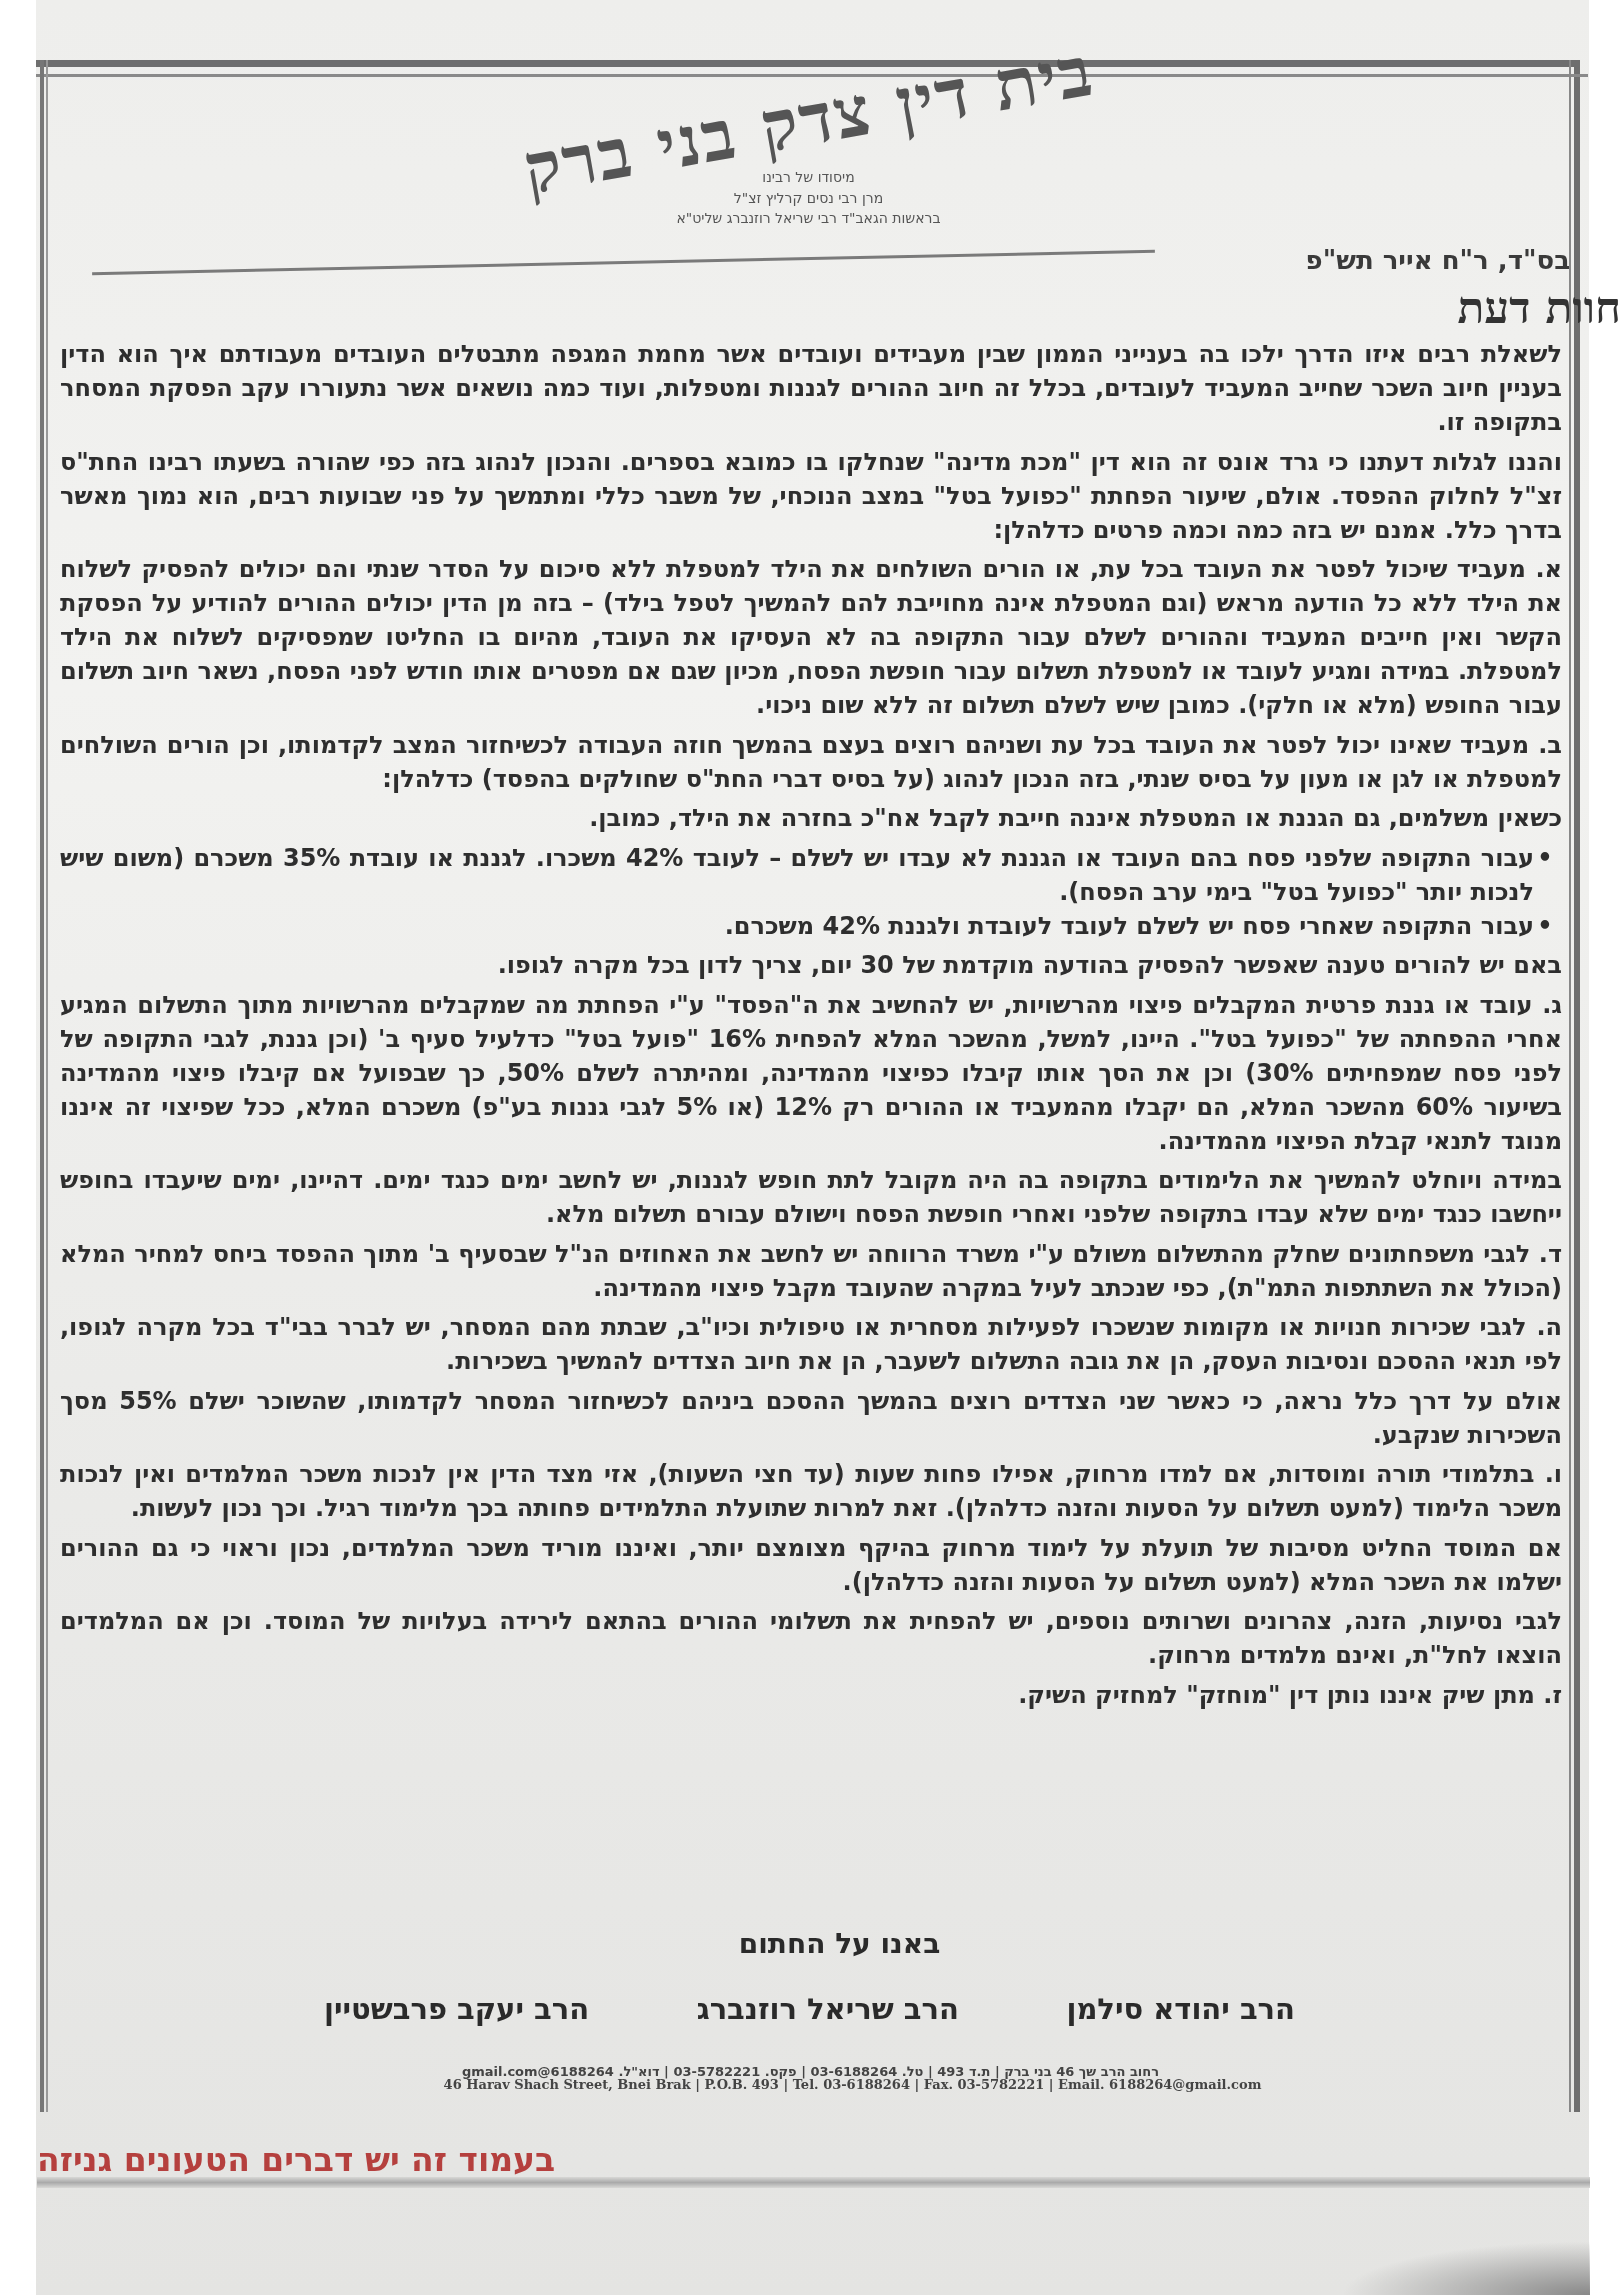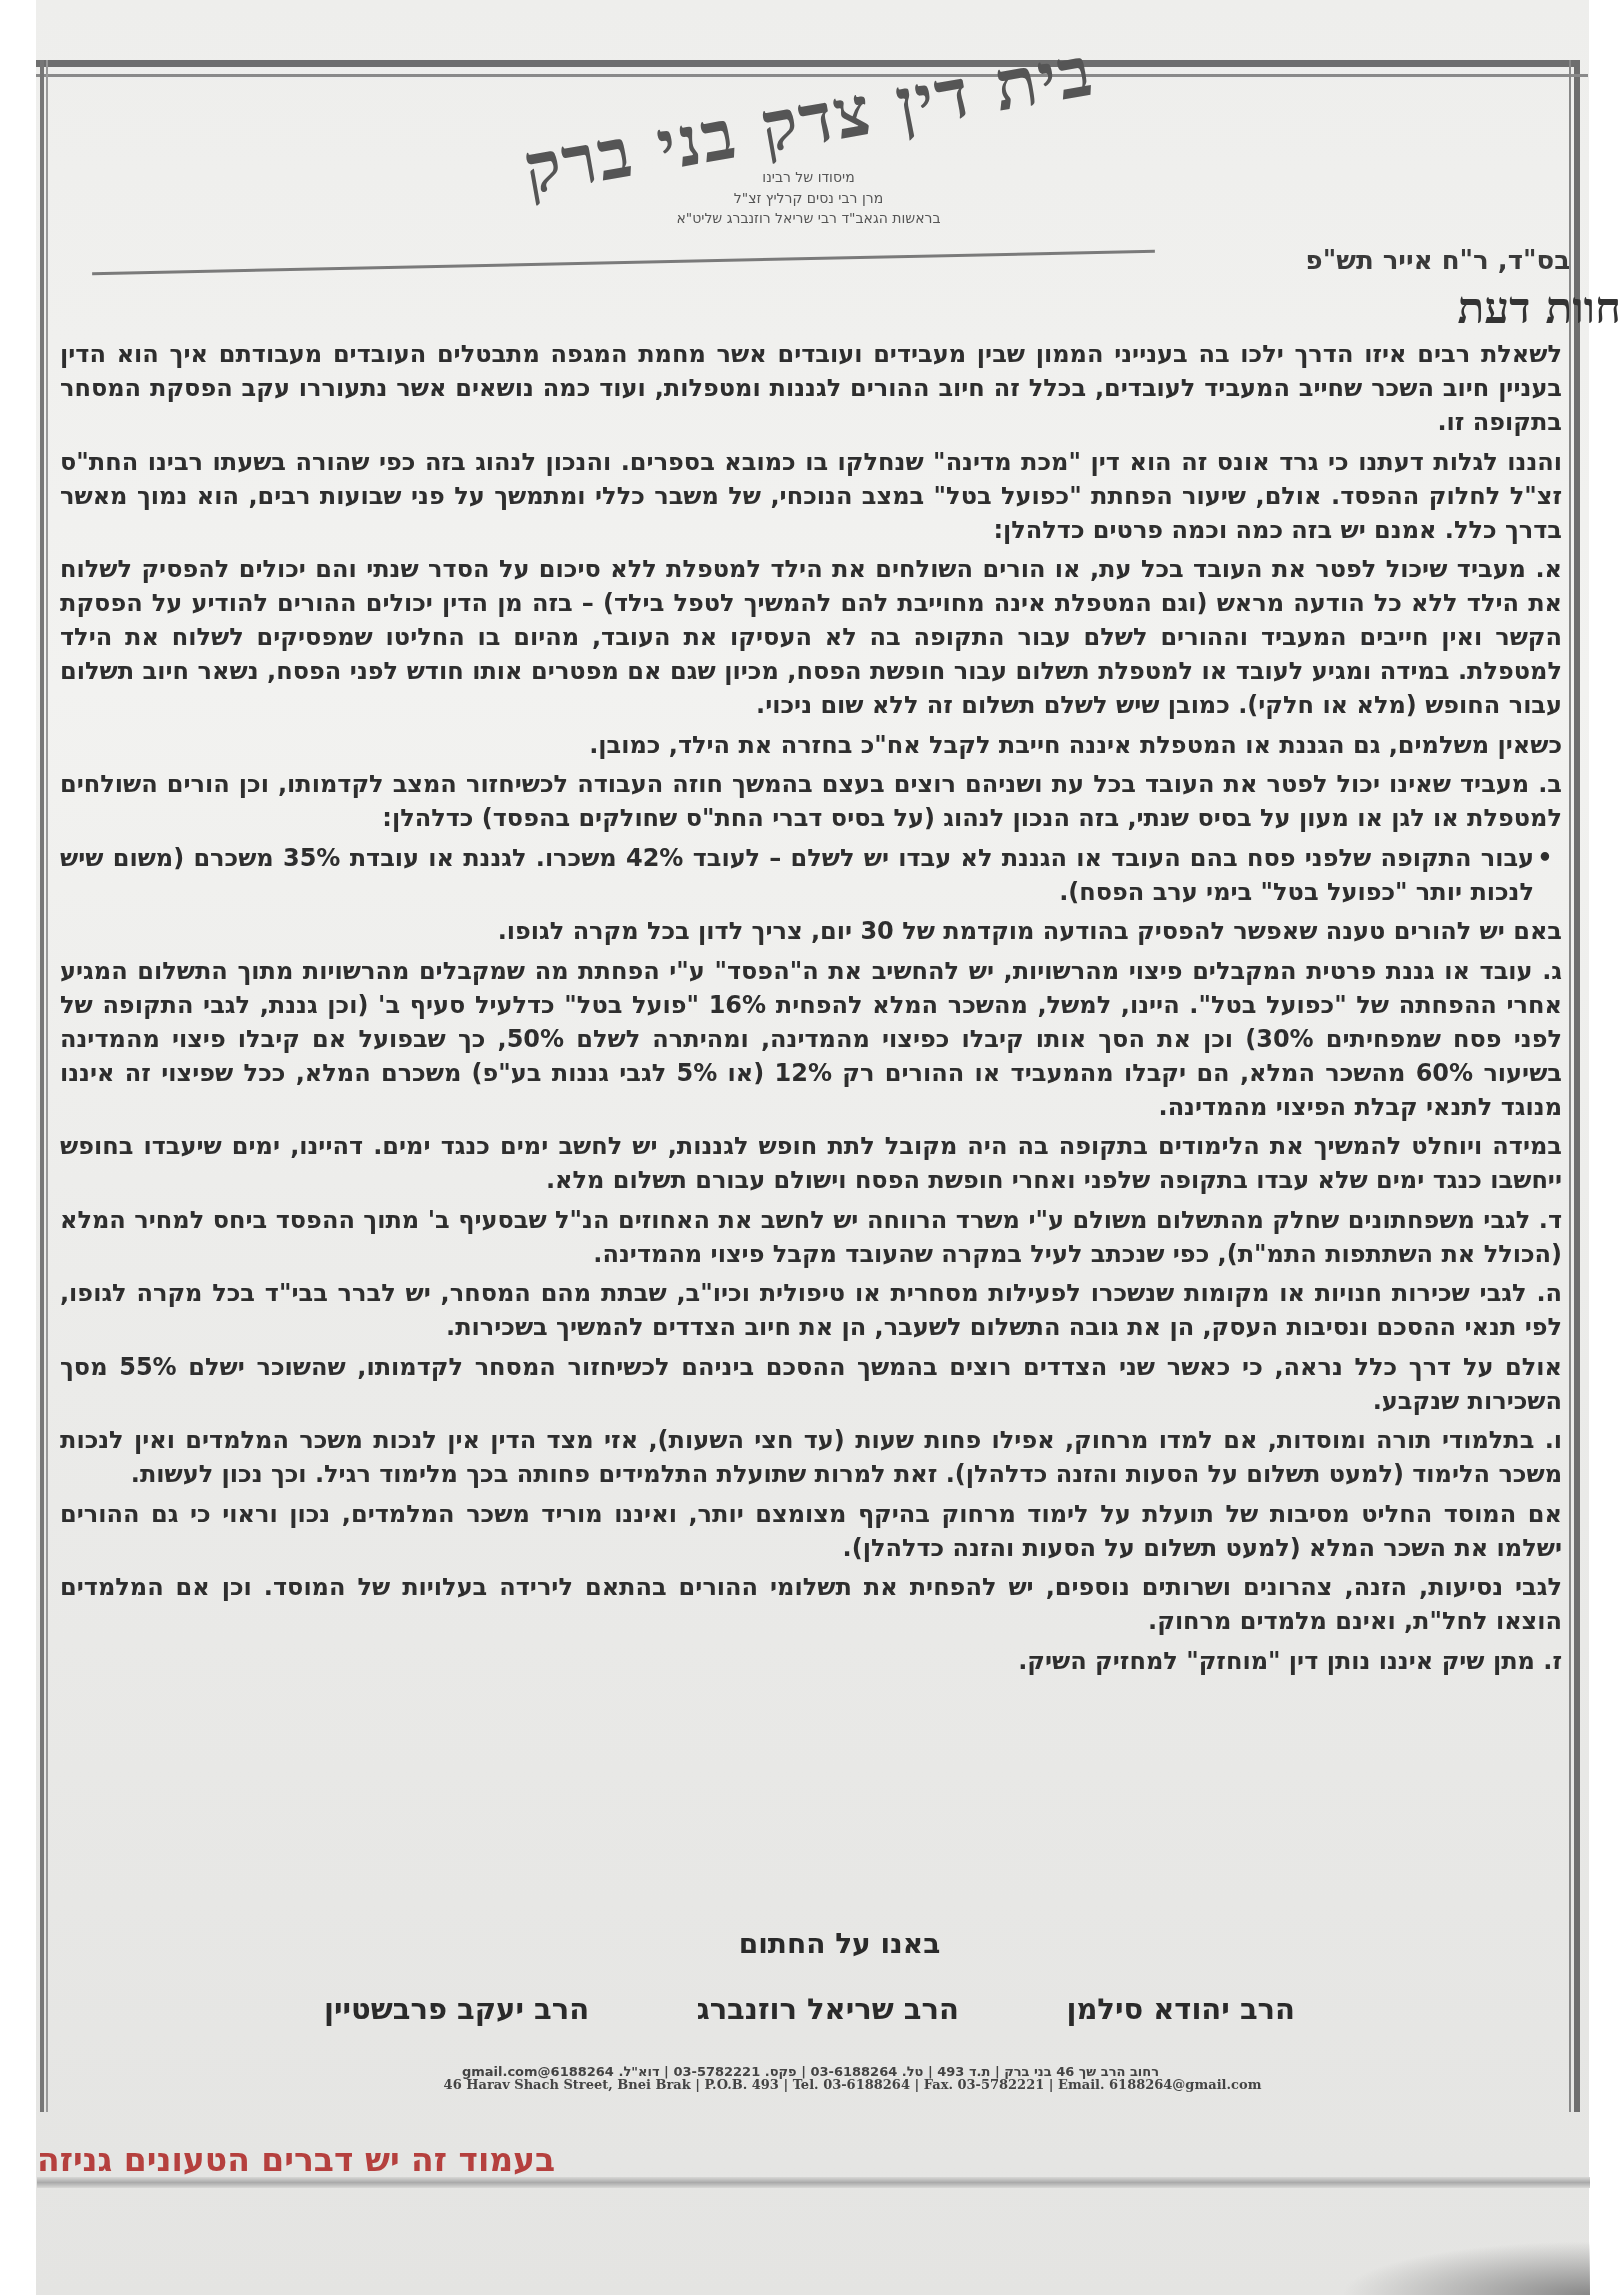--- a/index.html
+++ b/index.html
@@ -84,24 +84,25 @@
 </div>
 <div class="header-rule"></div>
 
 <div class="date">בס"ד, ר"ח אייר תש"פ</div>
 <div class="title">חוות דעת</div>
 
 <div class="body">
   <p>לשאלת רבים איזו הדרך ילכו בה בענייני הממון שבין מעבידים ועובדים אשר מחמת המגפה מתבטלים העובדים מעבודתם איך הוא הדין בעניין חיוב השכר שחייב המעביד לעובדים, בכלל זה חיוב ההורים לגננות ומטפלות, ועוד כמה נושאים אשר נתעוררו עקב הפסקת המסחר בתקופה זו.</p>
   <p>והננו לגלות דעתנו כי גרד אונס זה הוא דין "מכת מדינה" שנחלקו בו כמובא בספרים. והנכון לנהוג בזה כפי שהורה בשעתו רבינו החת"ס זצ"ל לחלוק ההפסד. אולם, שיעור הפחתת "כפועל בטל" במצב הנוכחי, של משבר כללי ומתמשך על פני שבועות רבים, הוא נמוך מאשר בדרך כלל. אמנם יש בזה כמה וכמה פרטים כדלהלן:</p>
   <p>א. מעביד שיכול לפטר את העובד בכל עת, או הורים השולחים את הילד למטפלת ללא סיכום על הסדר שנתי והם יכולים להפסיק לשלוח את הילד ללא כל הודעה מראש (וגם המטפלת אינה מחוייבת להם להמשיך לטפל בילד) – בזה מן הדין יכולים ההורים להודיע על הפסקת הקשר ואין חייבים המעביד וההורים לשלם עבור התקופה בה לא העסיקו את העובד, מהיום בו החליטו שמפסיקים לשלוח את הילד למטפלת. במידה ומגיע לעובד או למטפלת תשלום עבור חופשת הפסח, מכיון שגם אם מפטרים אותו חודש לפני הפסח, נשאר חיוב תשלום עבור החופש (מלא או חלקי). כמובן שיש לשלם תשלום זה ללא שום ניכוי.</p>
+  <p>ב. מעביד שאינו יכול לפטר את העובד בכל עת ושניהם רוצים בעצם בהמשך חוזה העבודה לכשיחזור המצב לקדמותו, וכן הורים השולחים למטפלת או לגן או מעון על בסיס שנתי, בזה הנכון לנהוג (על בסיס דברי החת"ס שחולקים בהפסד) כדלהלן:</p>
   <p>כשאין משלמים, גם הגננת או המטפלת איננה חייבת לקבל אח"כ בחזרה את הילד, כמובן.</p>
-  <p>ב. מעביד שאינו יכול לפטר את העובד בכל עת ושניהם רוצים בעצם בהמשך חוזה העבודה לכשיחזור המצב לקדמותו, וכן הורים השולחים למטפלת או לגן או מעון על בסיס שנתי, בזה הנכון לנהוג (על בסיס דברי החת"ס שחולקים בהפסד) כדלהלן:</p>
   <ul>
     <li>עבור התקופה שלפני פסח בהם העובד או הגננת לא עבדו יש לשלם – לעובד 42% משכרו. לגננת או עובדת 35% משכרם (משום שיש לנכות יותר "כפועל בטל" בימי ערב הפסח).</li>
+    <li>עבור התקופה שאחרי פסח יש לשלם לעובד לעובדת ולגננת 42% משכרם.</li>
   </ul>
   <p>באם יש להורים טענה שאפשר להפסיק בהודעה מוקדמת של 30 יום, צריך לדון בכל מקרה לגופו.</p>
   <p>ג. עובד או גננת פרטית המקבלים פיצוי מהרשויות, יש להחשיב את ה"הפסד" ע"י הפחתת מה שמקבלים מהרשויות מתוך התשלום המגיע אחרי ההפחתה של "כפועל בטל". היינו, למשל, מהשכר המלא להפחית 16% "פועל בטל" כדלעיל סעיף ב' (וכן גננת, לגבי התקופה של לפני פסח שמפחיתים 30%) וכן את הסך אותו קיבלו כפיצוי מהמדינה, ומהיתרה לשלם 50%, כך שבפועל אם קיבלו פיצוי מהמדינה בשיעור 60% מהשכר המלא, הם יקבלו מהמעביד או ההורים רק 12% (או 5% לגבי גננות בע"פ) משכרם המלא, ככל שפיצוי זה איננו מנוגד לתנאי קבלת הפיצוי מהמדינה.</p>
   <p>במידה ויוחלט להמשיך את הלימודים בתקופה בה היה מקובל לתת חופש לגננות, יש לחשב ימים כנגד ימים. דהיינו, ימים שיעבדו בחופש ייחשבו כנגד ימים שלא עבדו בתקופה שלפני ואחרי חופשת הפסח וישולם עבורם תשלום מלא.</p>
   <p>ד. לגבי משפחתונים שחלק מהתשלום משולם ע"י משרד הרווחה יש לחשב את האחוזים הנ"ל שבסעיף ב' מתוך ההפסד ביחס למחיר המלא (הכולל את השתתפות התמ"ת), כפי שנכתב לעיל במקרה שהעובד מקבל פיצוי מהמדינה.</p>
   <p>ה. לגבי שכירות חנויות או מקומות שנשכרו לפעילות מסחרית או טיפולית וכיו"ב, שבתת מהם המסחר, יש לברר בבי"ד בכל מקרה לגופו, לפי תנאי ההסכם ונסיבות העסק, הן את גובה התשלום לשעבר, הן את חיוב הצדדים להמשיך בשכירות.</p>
   <p>אולם על דרך כלל נראה, כי כאשר שני הצדדים רוצים בהמשך ההסכם ביניהם לכשיחזור המסחר לקדמותו, שהשוכר ישלם 55% מסך השכירות שנקבע.</p>
   <p>ו. בתלמודי תורה ומוסדות, אם למדו מרחוק, אפילו פחות שעות (עד חצי השעות), אזי מצד הדין אין לנכות משכר המלמדים ואין לנכות משכר הלימוד (למעט תשלום על הסעות והזנה כדלהלן). זאת למרות שתועלת התלמידים פחותה בכך מלימוד רגיל. וכך נכון לעשות.</p>
   <p>אם המוסד החליט מסיבות של תועלת על לימוד מרחוק בהיקף מצומצם יותר, ואיננו מוריד משכר המלמדים, נכון וראוי כי גם ההורים ישלמו את השכר המלא (למעט תשלום על הסעות והזנה כדלהלן).</p>
   <p>לגבי נסיעות, הזנה, צהרונים ושרותים נוספים, יש להפחית את תשלומי ההורים בהתאם לירידה בעלויות של המוסד. וכן אם המלמדים הוצאו לחל"ת, ואינם מלמדים מרחוק.</p>

